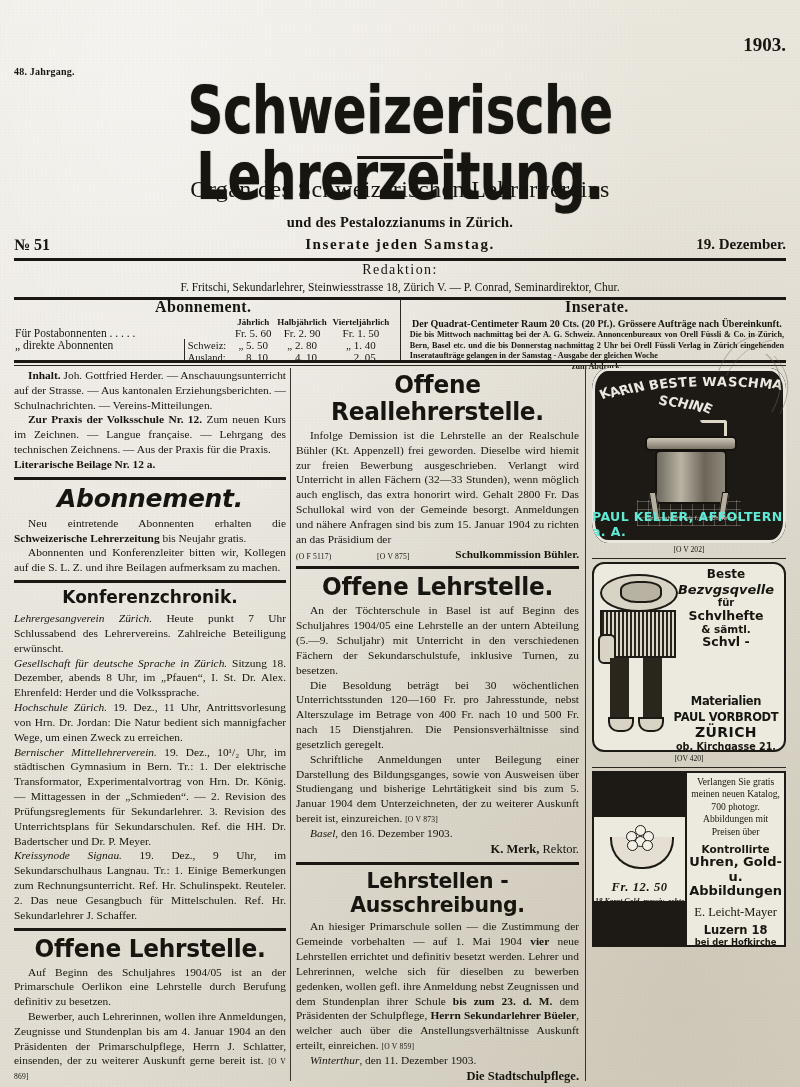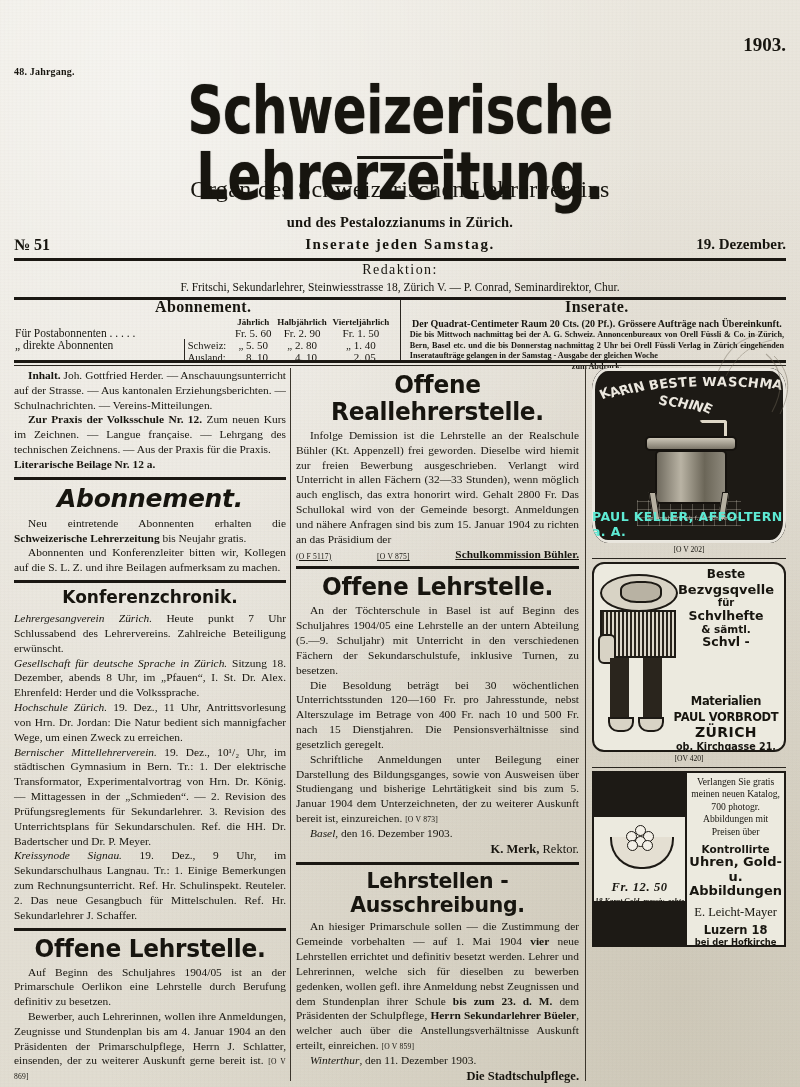--- a/index.html
+++ b/index.html
@@ -111,21 +111,21 @@
   .h-slab{
     text-align:center;font-family:"DejaVu Sans",sans-serif;font-weight:bold;
     font-size:25px;line-height:1.08;letter-spacing:-.3px;margin:3px 0 3px;
   }
   .h-slab.sm{font-size:22px;}
   .h-cond{transform:scaleX(.93);transform-origin:center;}
 
   .ref{font-size:7.6px;letter-spacing:.2px;}
   .sig{text-align:right;font-weight:bold;font-size:12.5px;}
   .place{font-style:italic;}
-  .rowline{display:flex;justify-content:space-between;align-items:flex-end;text-decoration:underline;}
+  .rowline{display:flex;justify-content:space-between;align-items:flex-end;}
 
   
   .ad{margin-bottom:4px;}
   .adref{text-align:center;font-size:7.6px;margin:2px 0 3px;}
 
   .ad-wash{
     position:relative;height:175px;background:#1d1a15;border-radius:16px/22px;
     overflow:hidden;
     box-shadow:inset 0 0 0 3px #e9e6de, inset 0 0 0 5px #1d1a15;
   }
@@ -156,21 +156,21 @@
 
   .ad-vorbrodt{
     position:relative;height:186px;border:2px solid #1d1a15;border-radius:12px;
     background:#eceadf;overflow:hidden;
   }
   .ad-vorbrodt .txt{
     position:absolute;right:4px;top:4px;width:108px;text-align:center;
     font-family:"DejaVu Sans",sans-serif;font-weight:bold;color:#17150f;line-height:1.16;
   }
   .ad-vorbrodt .t1{font-size:12px;}
-  .ad-vorbrodt .t2{font-size:13px;}
+  .ad-vorbrodt .t2{font-size:13px;font-style:italic;}
   .ad-vorbrodt .t3{font-size:10px;}
   .ad-vorbrodt .t4{font-size:12.5px;}
   .ad-vorbrodt .t5{font-size:10.5px;}
   .ad-vorbrodt .t6{font-size:11.5px;letter-spacing:-.3px;margin-top:45px;}
   .ad-vorbrodt .t7{font-size:14px;letter-spacing:.4px;}
   .ad-vorbrodt .t8{font-size:8.6px;}
   .ad-vorbrodt .t9{font-size:9.6px;}
   .figure{position:absolute;left:4px;top:6px;width:78px;height:172px;}
   .figure .hat{position:absolute;left:2px;top:4px;width:74px;height:34px;border:2px solid #1d1a15;border-radius:50%;background:#d8d3c5;}
   .figure .hat:after{content:"";position:absolute;left:18px;top:5px;width:38px;height:18px;border:2px solid #1d1a15;border-radius:40%;background:#b8b2a3;}

